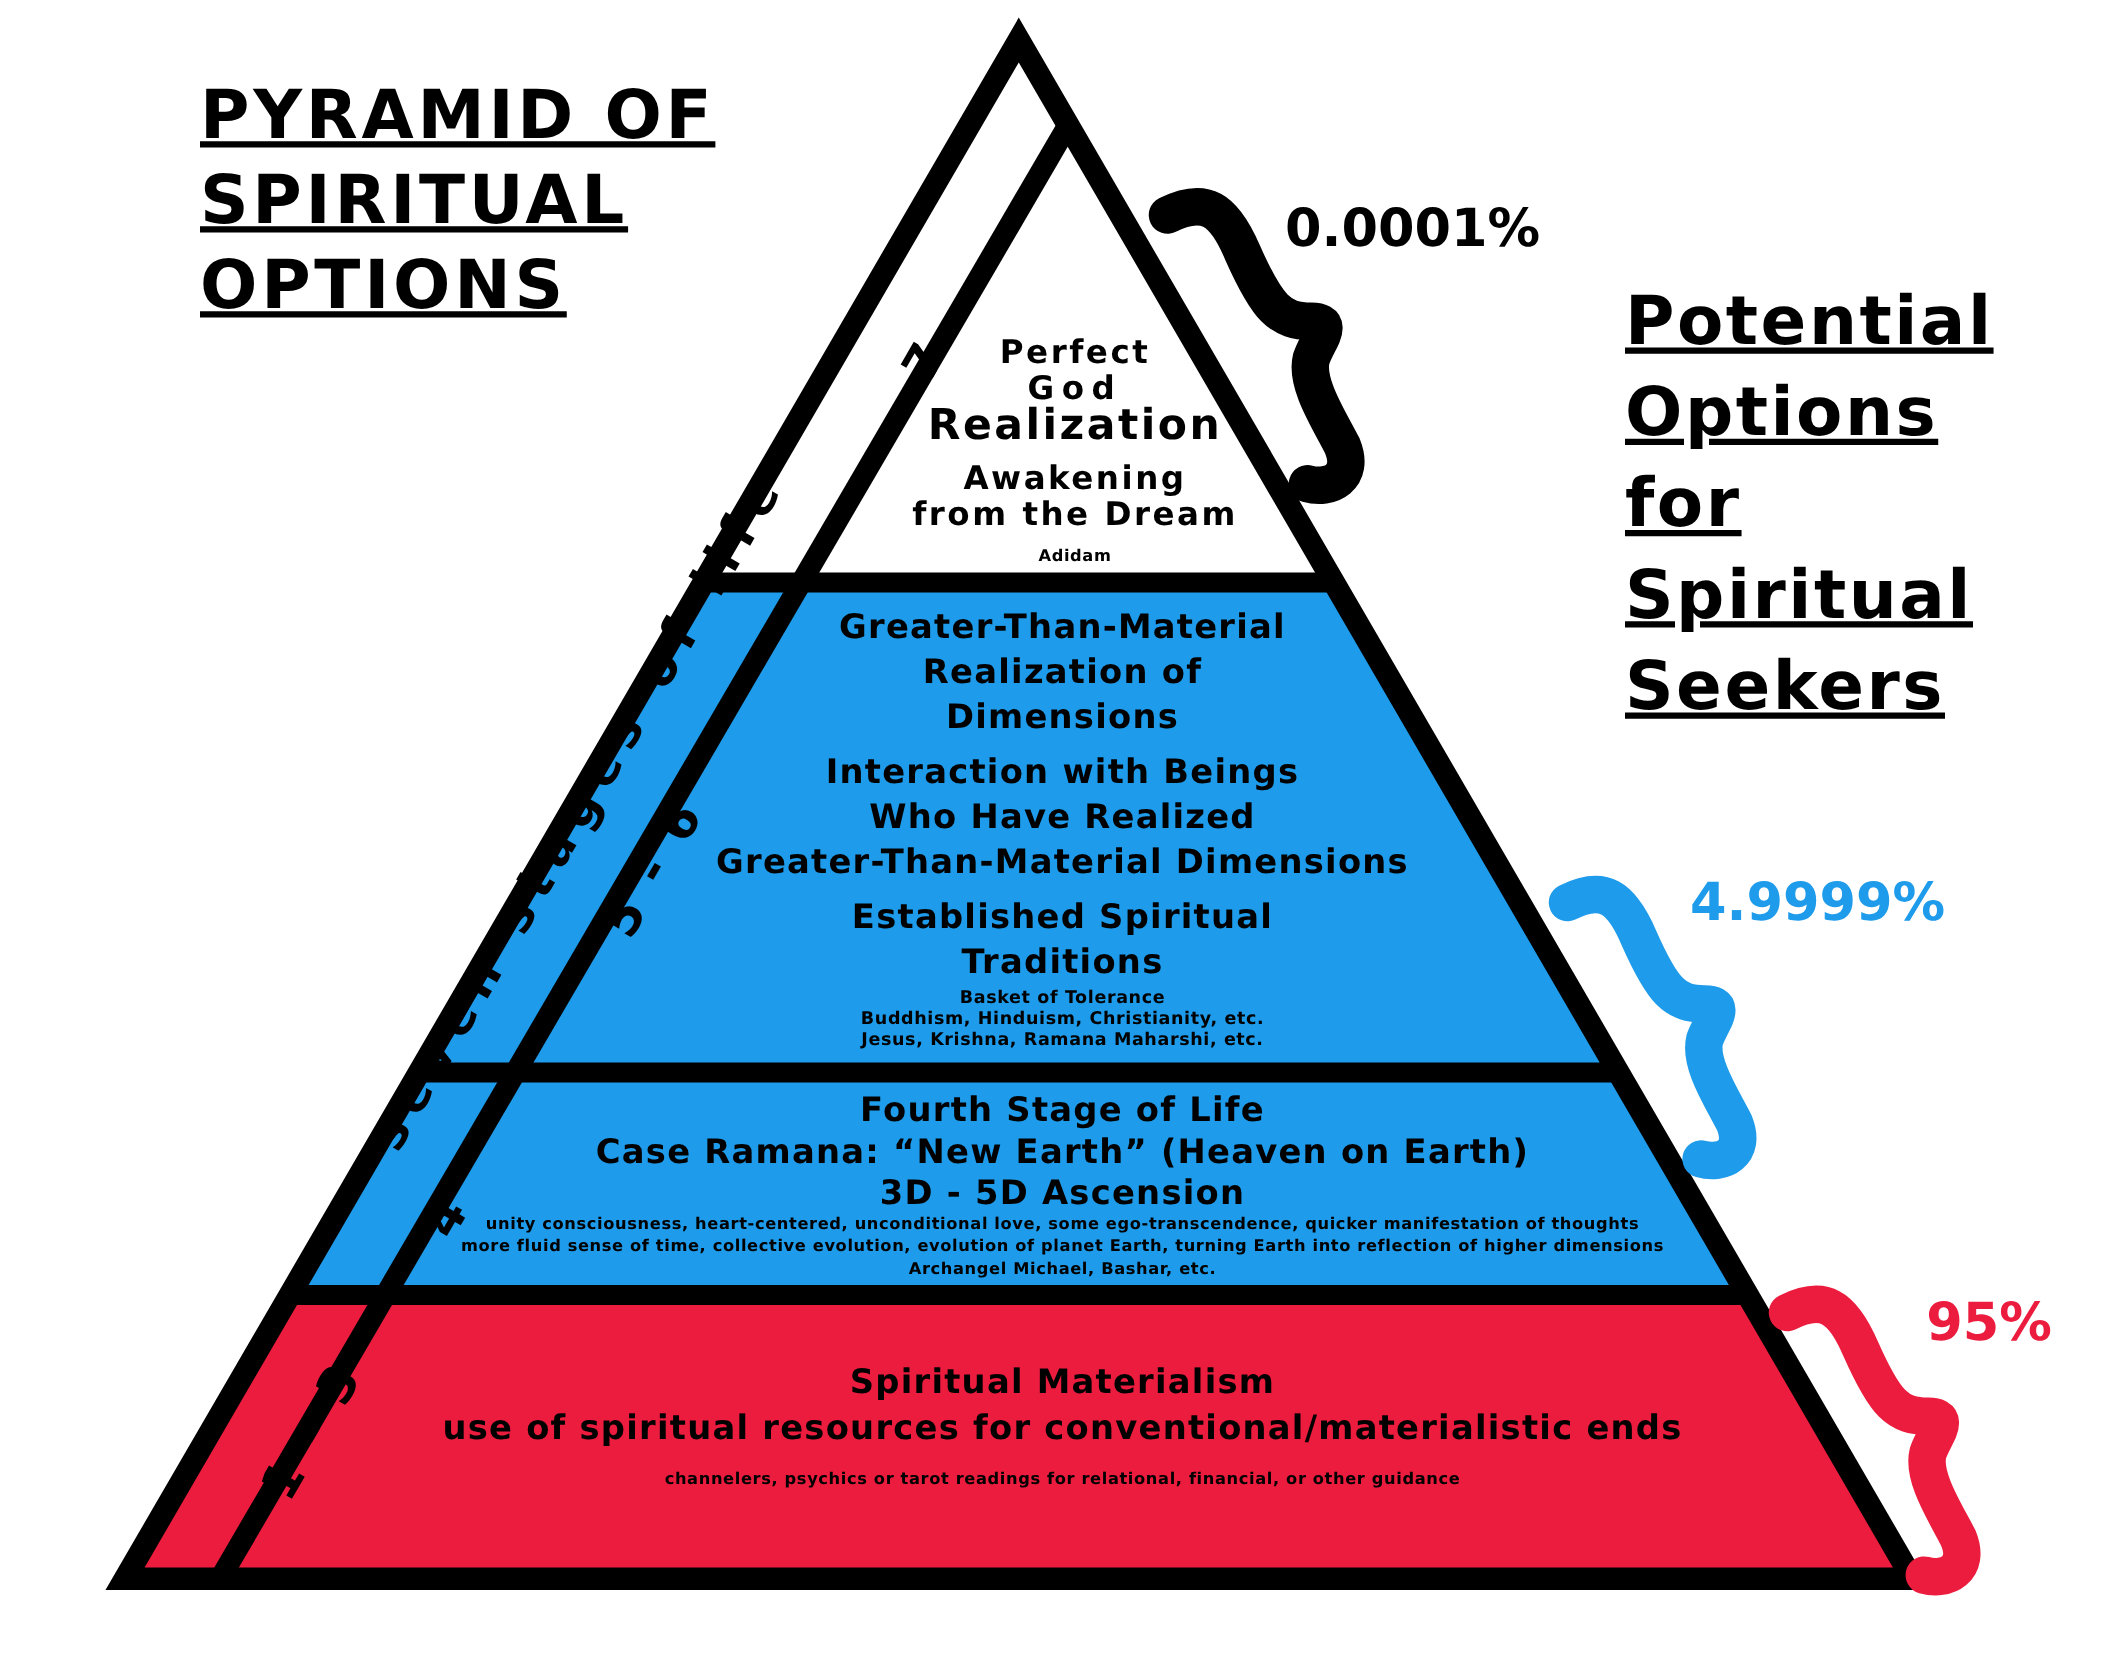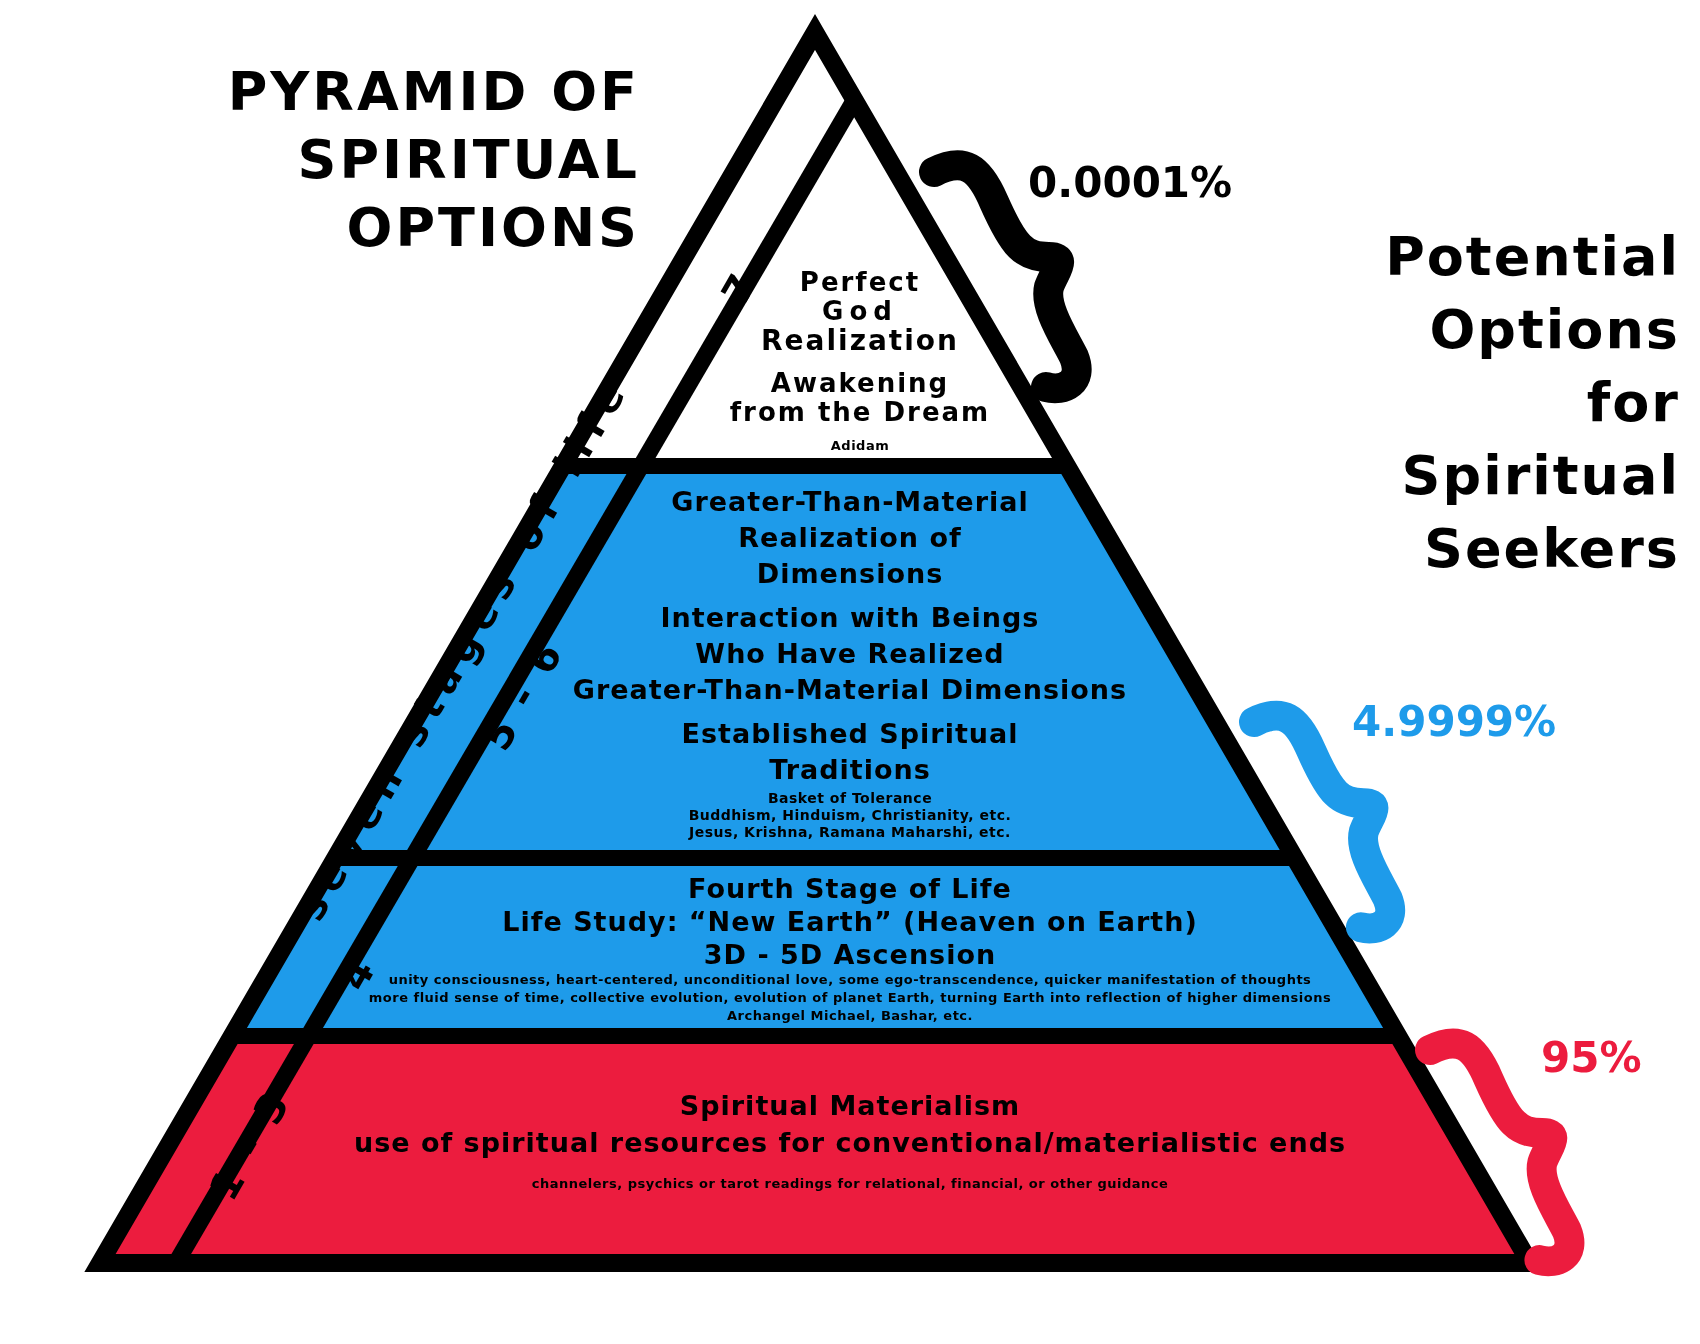--- a/index.html
+++ b/index.html
@@ -1,19 +1,19 @@
 <!DOCTYPE html>
 <html><head>
 <meta charset="utf-8">
 <style>
   html, body { margin: 0; padding: 0; background: #ffffff; }
   body { width: 1700px; height: 1344px; position: relative; overflow: hidden;
          font-family: "DejaVu Sans", "Liberation Sans", sans-serif; color: #000; }
   #stage { position: absolute; left: 0; top: 0; width: 1700px; height: 1344px; }
-  .txt { position: absolute; text-align: right; font-weight: bold; white-space: nowrap; }
+  .txt { position: absolute; text-align: left; font-weight: bold; white-space: nowrap; text-decoration: underline; }
   .title-left { left: 160px; top: 58px; width: 480px; font-size: 54px; line-height: 68px; letter-spacing: 3px; }
   .title-right { left: 1300px; top: 220px; width: 380px; font-size: 54px; line-height: 73px; letter-spacing: 2px; }
   .pct { position: absolute; font-weight: bold; font-size: 42px; white-space: nowrap; }
   .band-text { position: absolute; text-align: center; font-weight: bold; }
   .lg { font-size: 27px; line-height: 36px; letter-spacing: 1px; }
   .sm { font-size: 14px; line-height: 21px; letter-spacing: 0.5px; }
   .xs { font-size: 13px; line-height: 18px; letter-spacing: 0.5px; }
   .gap { height: 8px; }
   .rot { position: absolute; font-weight: bold; white-space: nowrap; transform-origin: 0 0; }
 </style>
@@ -77,21 +77,21 @@
   <div class="rot" style="left:287px;top:905px;font-size:40px;letter-spacing:9px;transform:rotate(-59.9deg);">seven stages of life</div>
 
   <div class="rot" style="left:713px;top:290px;font-size:38px;transform:rotate(-59.9deg);">7</div>
   <div class="rot" style="left:473px;top:735px;font-size:40px;letter-spacing:4px;transform:rotate(-59.9deg);">5 - 6</div>
   <div class="rot" style="left:330px;top:975px;font-size:40px;transform:rotate(-59.9deg);">4</div>
   <div class="rot" style="left:200px;top:1185px;font-size:40px;letter-spacing:4px;transform:rotate(-59.9deg);">1 - 3</div>
 
   <div class="band-text" style="left:700px;top:232px;width:320px;">
     <div class="lg" style="font-size:26px;line-height:29px;letter-spacing:2px;margin-top:36px;">Perfect</div>
     <div class="lg" style="font-size:26px;line-height:29px;letter-spacing:6px;">God</div>
-    <div class="lg" style="font-size:28px;line-height:29px;letter-spacing:2px;">Realization</div>
+    <div class="lg" style="font-size:34px;line-height:29px;letter-spacing:2px;">Realization</div>
     <div style="height:14px"></div>
     <div class="lg" style="font-size:26px;line-height:29px;letter-spacing:2px;">Awakening</div>
     <div class="lg" style="font-size:26px;line-height:29px;letter-spacing:2px;">from the Dream</div>
     <div style="height:8px"></div>
     <div class="xs" style="line-height:22px;">Adidam</div>
     <div class="xs" style="line-height:22px;">Adi Da</div>
   </div>
 
   <div class="band-text" style="left:500px;top:484px;width:700px;">
     <div class="lg">Greater-Than-Material</div>
@@ -104,21 +104,21 @@
     <div class="gap"></div>
     <div class="lg">Established Spiritual</div>
     <div class="lg">Traditions</div>
     <div class="sm" style="margin-top:2px;line-height:17px;">Basket of Tolerance</div>
     <div class="sm" style="line-height:17px;">Buddhism, Hinduism, Christianity, etc.</div>
     <div class="sm" style="line-height:17px;">Jesus, Krishna, Ramana Maharshi, etc.</div>
   </div>
 
   <div class="band-text" style="left:330px;top:872px;width:1040px;">
     <div class="lg" style="line-height:33px;">Fourth Stage of Life</div>
-    <div class="lg" style="line-height:33px;">Life Study: “New Earth” (Heaven on Earth)</div>
+    <div class="lg" style="line-height:33px;">Case Ramana: “New Earth” (Heaven on Earth)</div>
     <div class="lg" style="line-height:33px;">3D - 5D Ascension</div>
     <div class="xs">unity consciousness, heart-centered, unconditional love, some ego-transcendence, quicker manifestation of thoughts</div>
     <div class="xs">more fluid sense of time, collective evolution, evolution of planet Earth, turning Earth into reflection of higher dimensions</div>
     <div class="xs">Archangel Michael, Bashar, etc.</div>
   </div>
 
   <div class="band-text" style="left:280px;top:1087px;width:1140px;">
     <div class="lg" style="line-height:37px;">Spiritual Materialism</div>
     <div class="lg" style="line-height:37px;">use of spiritual resources for conventional/materialistic ends</div>
     <div style="height:12px"></div>

